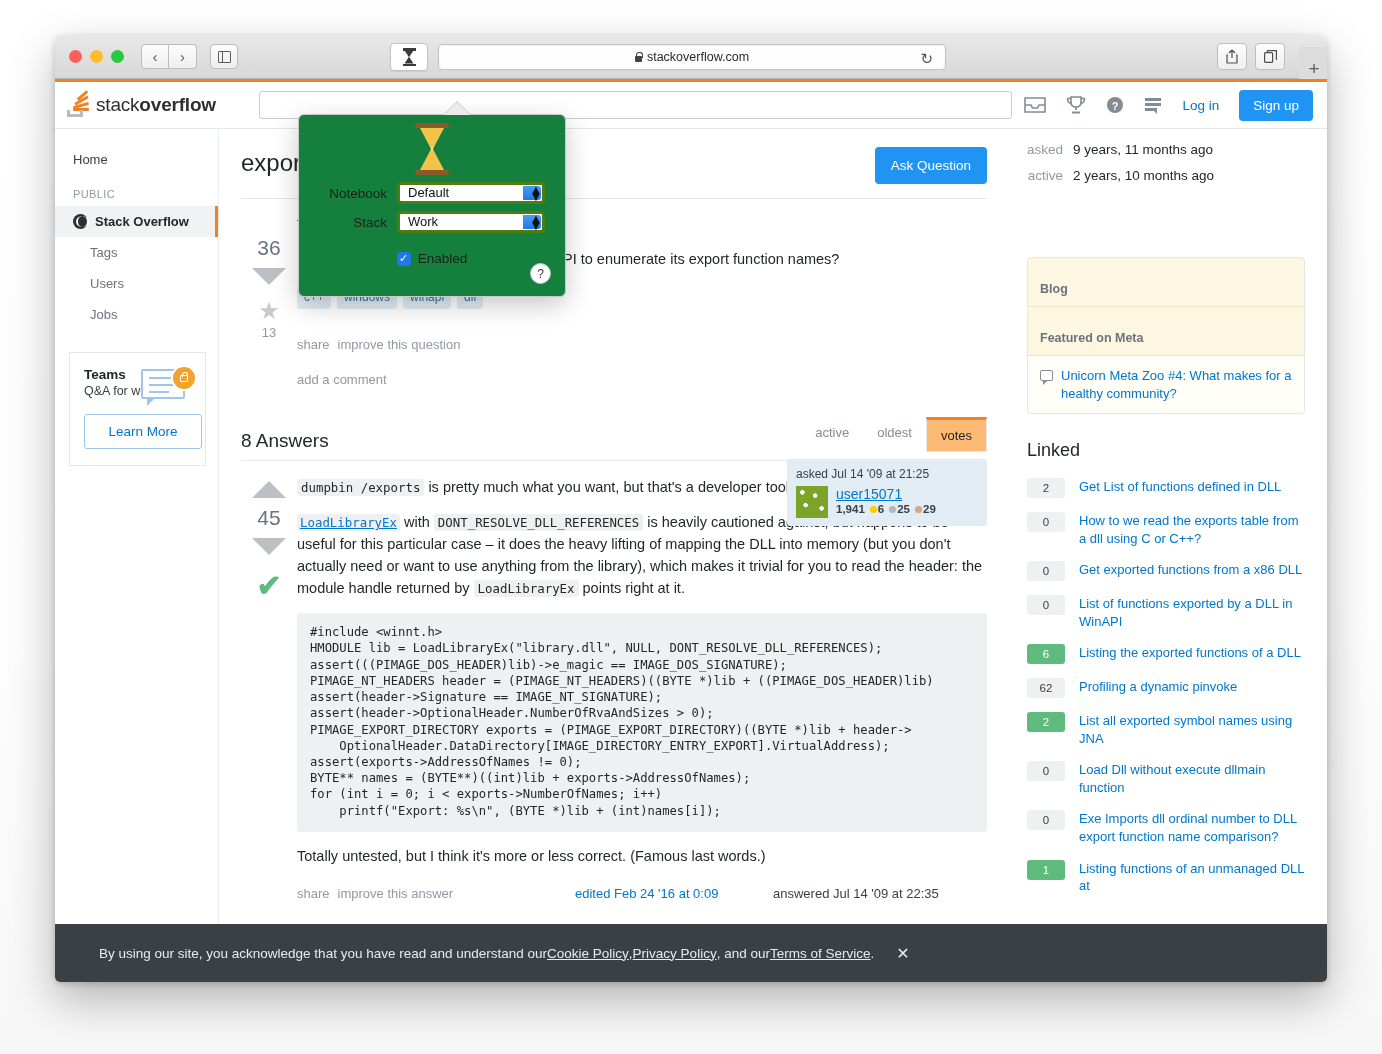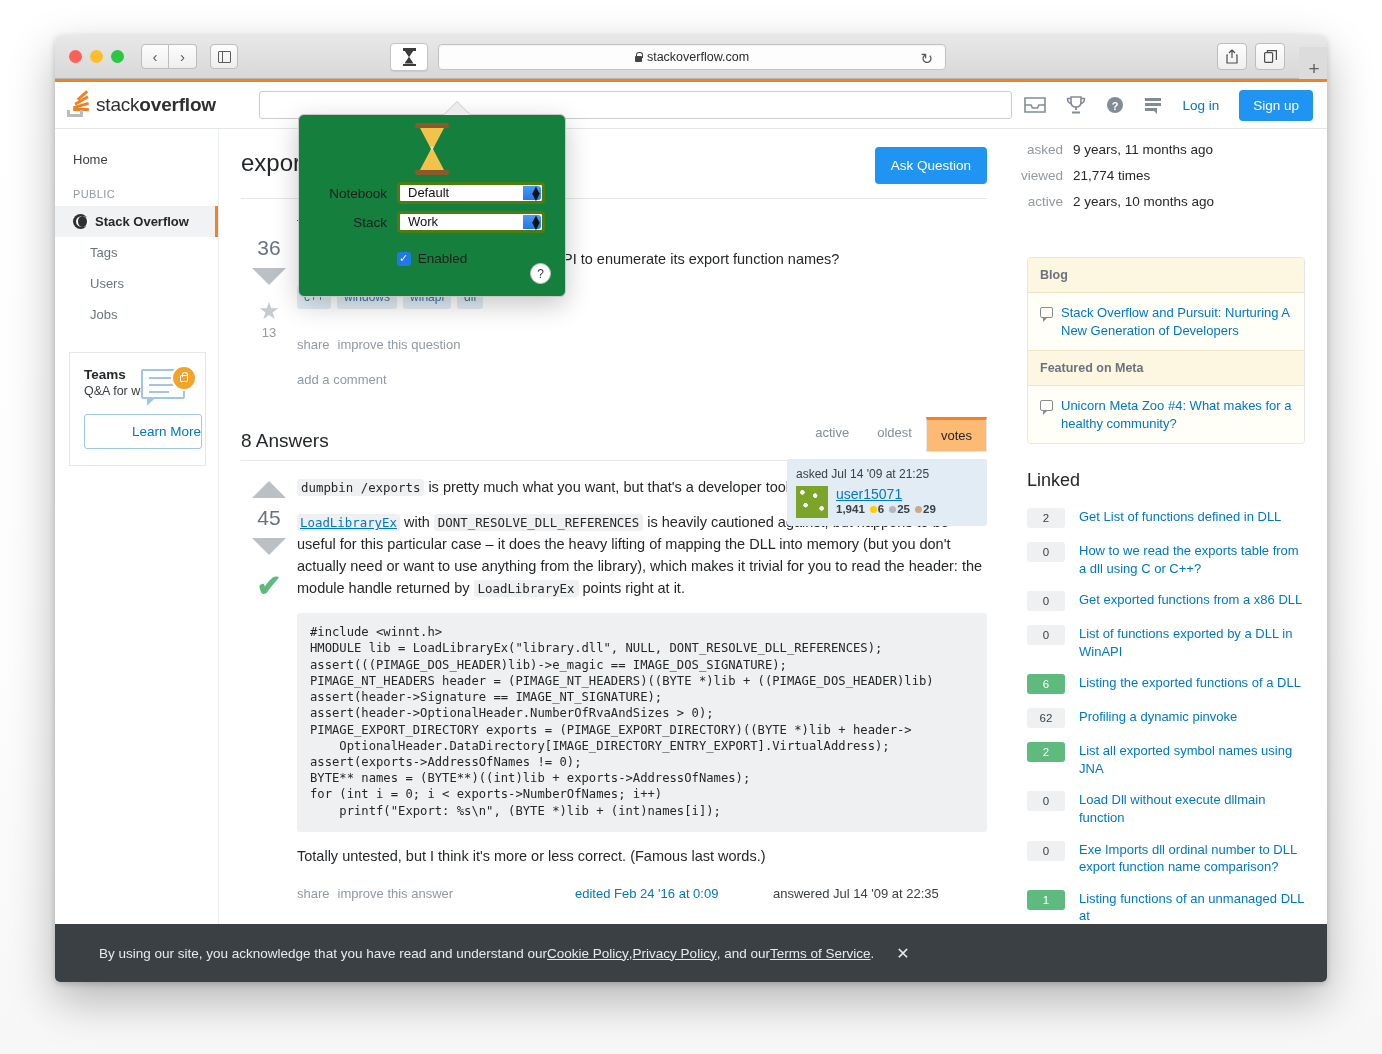--- a/index.html
+++ b/index.html
@@ -226,21 +226,21 @@
     display:flex; align-items:center; justify-content:center;
   }
   .lockbadge .lk {
     width: 8px; height: 7px; border: 1.5px solid #fff; border-radius: 1px; position: relative;
   }
   .lockbadge .lk:before{
     content:""; position:absolute; left:1px; top:-4px; width:4px; height:4px;
     border:1.5px solid #fff; border-bottom:none; border-radius: 3px 3px 0 0;
   }
   .learn-more {
-    display:block; margin-top: 16px; text-align:right;
+    display:block; margin-top: 16px; text-align:center;
     border: 1px solid #9fc6e8; color: #0077cc; border-radius: 3px;
     padding: 9px 0; font-size: 13.5px; background: #fff; width: 118px;
     font-family: "Liberation Sans", sans-serif; cursor: pointer;
   }
 
   
   .main { flex: 1; padding: 0 0 0 22px; position: relative; }
   .q-header {
     display: flex; justify-content: space-between; align-items: flex-start;
     padding: 18px 22px 14px 0;
@@ -328,21 +328,21 @@
   .a-footer .edited { position: absolute; left: 278px; color: #0077cc; }
   .a-footer .answered { position: absolute; left: 476px; color: #3b4045; }
 
   
   .rail { width: 318px; padding: 56px 22px 0 18px; flex: none; }
   .railcard {
     border: 1px solid #e4e6e8; border-radius: 4px; overflow: hidden;
     background: #fdf7e2; margin-top: 72px;
   }
   .rail-sec-title { background: #fdf7e2; padding: 10px 12px; font-size: 12.5px;
-    font-weight: 700; color: #6a737c; border-bottom: 1px solid #eee5c8;}
+    font-weight: 700; color: #6a737c; border-bottom: 1px solid #eee5c8; margin-top: 14px;}
   .rail-row { padding: 11px 12px; display: flex; gap: 8px; align-items: flex-start;
     border-bottom: 1px solid #eee5c8; background: #fffef7;}
   .rail-row:last-child { border-bottom: none; }
   .rail-ic { width: 13px; height: 11px; border: 1.3px solid #848d95; border-radius: 2px;
     flex: none; margin-top: 3px; position: relative; }
   .rail-ic:after { content:""; position:absolute; left: 2px; bottom: -5px;
     border-left: 4px solid #848d95; border-bottom: 4px solid transparent;}
   .rail-link { color: #0077cc; font-size: 13px; line-height: 1.35; }
 
   .linked-title { font-size: 18px; color: #242729; margin: 26px 0 10px; }
@@ -642,35 +642,27 @@
         </div>
       </div>
 
       <div class="rail">
         <div class="q-meta-grid">
           <div class="q-meta-row">
             <span class="q-meta-label">asked</span>
             <span>9 years, 11 months ago</span>
           </div>
           <div class="q-meta-row">
-            <span class="q-meta-label">viewed</span>
-            <span>21,774 times</span>
-          </div>
-          <div class="q-meta-row">
             <span class="q-meta-label">active</span>
             <span>2 years, 10 months ago</span>
           </div>
         </div>
 
         <div class="railcard">
           <div class="rail-sec-title">Blog</div>
-          <div class="rail-row">
-            <span class="rail-ic"></span>
-            <span class="rail-link">Stack Overflow and Pursuit: Nurturing A New Generation of Developers</span>
-          </div>
           <div class="rail-sec-title">Featured on Meta</div>
           <div class="rail-row">
             <span class="rail-ic"></span>
             <span class="rail-link">Unicorn Meta Zoo #4: What makes for a healthy community?</span>
           </div>
         </div>
 
         <div class="linked-title">Linked</div>
         <div>
           <div class="linked-row">

